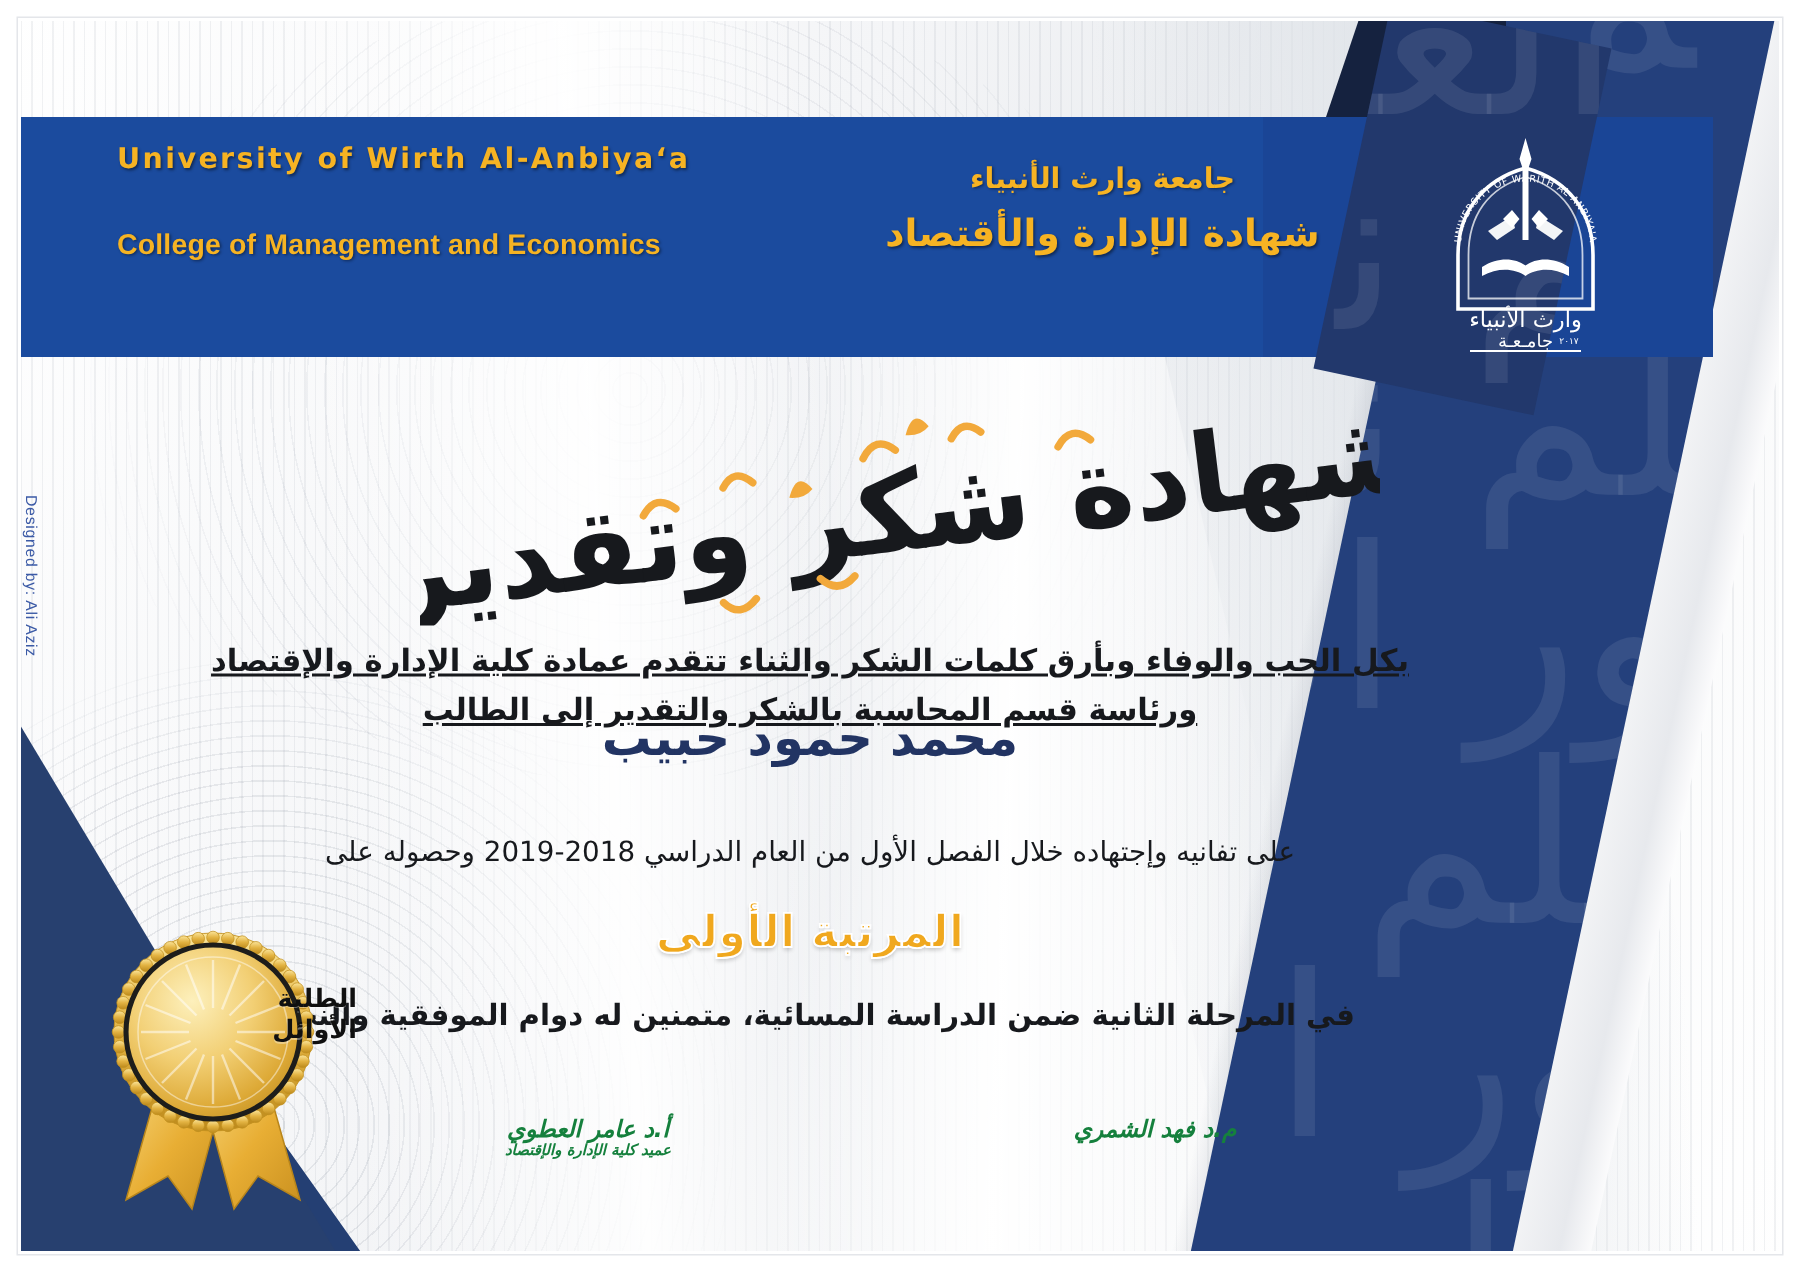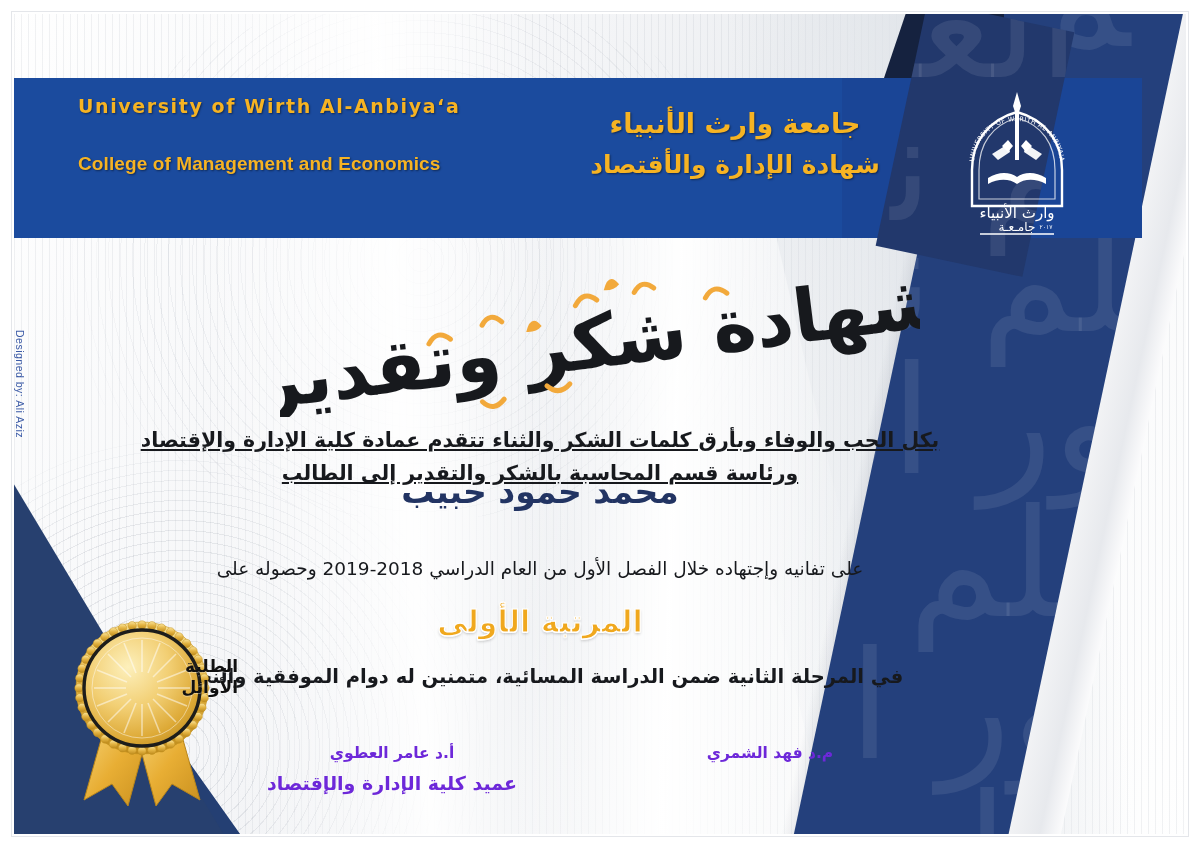--- a/index.html
+++ b/index.html
@@ -159,21 +159,21 @@
   }
   .head-en .l2{
     margin-top:36px;font-size:19px;font-weight:700;letter-spacing:.1px;
     font-family:"Liberation Sans",sans-serif;
   }
   .head-ar{
     position:absolute;left:520px;top:108px;width:430px;z-index:14;
     direction:rtl;text-align:center;
     color:#f6b323;text-shadow:1px 1px 2px rgba(0,0,0,.45);
   }
-  .head-ar .l1{font-size:27px;font-weight:700;letter-spacing:2px;}
+  .head-ar .l1{font-size:19px;font-weight:700;letter-spacing:2px;}
   .head-ar .l2{margin-top:11px;font-size:25px;font-weight:700;letter-spacing:1px;}
 
   
   .seal{
     position:absolute;left:958px;top:86px;width:118px;height:150px;z-index:20;
   }
 
   
   .designer{
     position:absolute;left:14px;top:330px;z-index:30;
@@ -201,24 +201,24 @@
   .rank{
     top:604px;font-size:30px;font-weight:700;color:#f0a81e;
     -webkit-text-stroke:1.2px #ffffff;
     text-shadow:0 1px 0 #ffffff, 0 2px 3px rgba(0,0,0,.2);
     letter-spacing:1px;
   }
   .para3{top:662px;font-size:19.5px;font-weight:700;line-height:1.5;}
 
   
   .sig{
-    position:absolute;z-index:22;direction:rtl;text-align:center;color:#6d28d9;
+    position:absolute;z-index:22;direction:rtl;text-align:center;color:#15803d;font-style:italic;
   }
   .sig .name{font-size:15.5px;font-weight:700;letter-spacing:.3px;}
-  .sig .role{margin-top:10px;font-size:19px;font-weight:700;letter-spacing:.3px;}
+  .sig .role{font-size:10px;font-weight:700;letter-spacing:.3px;}
   .sig-left{left:232px;top:744px;width:320px;}
   .sig-right{left:620px;top:744px;width:300px;}
 
   
   .badge{
     position:absolute;left:62px;top:614px;width:160px;height:196px;z-index:25;
   }
   .badge-text{
     position:absolute;left:16px;top:42px;width:160px;
     direction:rtl;text-align:right;color:#101010;

